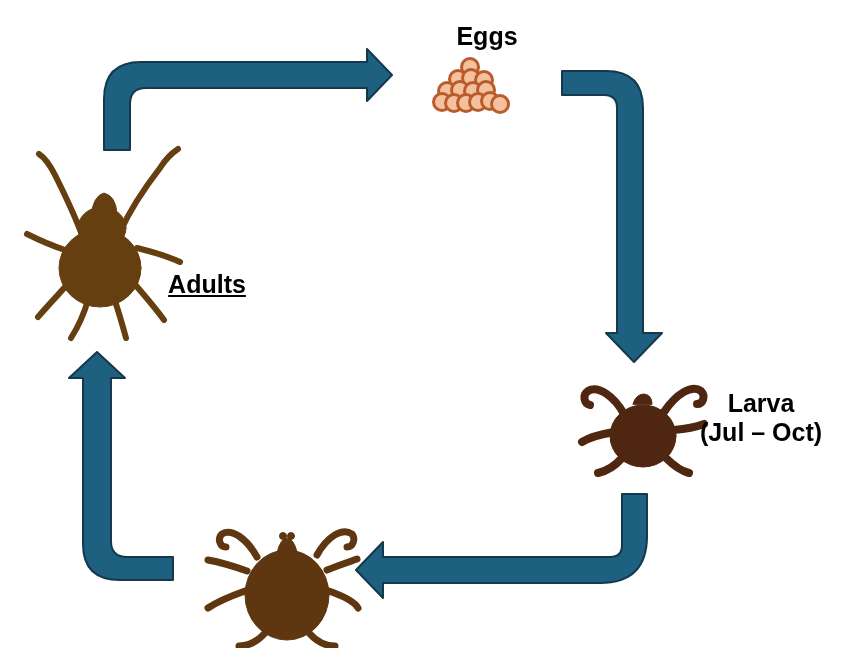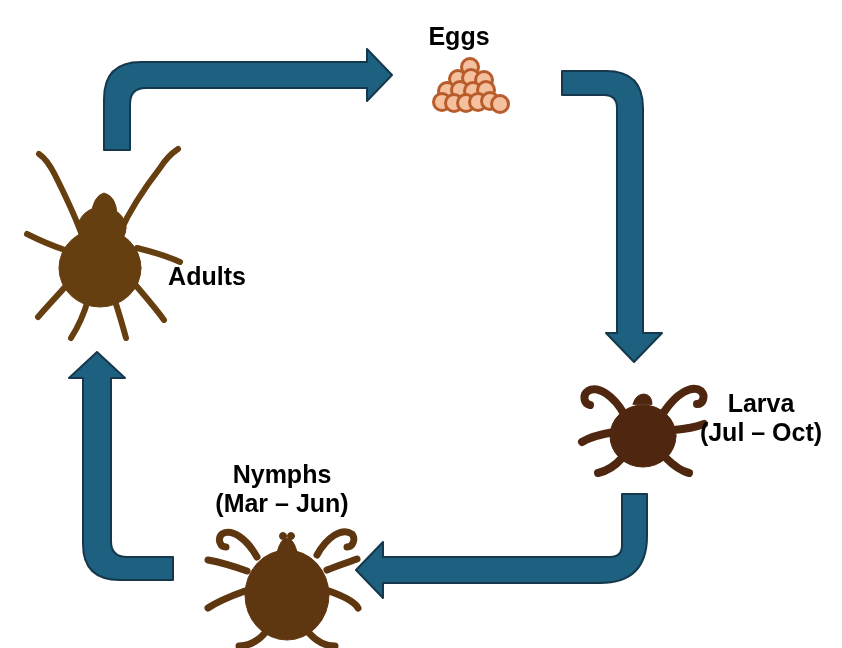--- a/index.html
+++ b/index.html
@@ -6,22 +6,22 @@
   .canvas{
     position:relative;width:842px;height:648px;background:#ffffff;
     font-family:"Liberation Sans",sans-serif;overflow:hidden;
   }
   .diagram-svg{position:absolute;left:0;top:0;}
   .stage-label{
     position:absolute;width:170px;text-align:center;
     font-weight:bold;font-size:25px;line-height:29px;color:#000000;
     letter-spacing:0px;white-space:nowrap;
   }
-  .lbl-eggs  {left:374px;top:22px;}
-  .lbl-adults{left:122px;top:262px;}
+  .lbl-eggs  {left:402px;top:22px;}
+  .lbl-adults{left:122px;top:270px;text-decoration:underline;}
   .lbl-larva {left:676px;top:389px;}
   .lbl-nymphs{left:197px;top:460px;}
 </style>
 </head>
 <body>
 
 <div class="canvas">
 
   <svg class="diagram-svg" width="842" height="648" viewBox="0 0 842 648">
 
@@ -111,18 +111,14 @@
 
   <div class="stage-label lbl-adults">
     <div>Adults</div>
   </div>
 
   <div class="stage-label lbl-larva">
     <div>Larva</div>
     <div>(Jul – Oct)</div>
   </div>
 
-  <div class="stage-label lbl-nymphs">
-    <div>Nymphs</div>
-    <div>(Mar – Jun)</div>
-  </div>
 
 </div>
 
 </body></html>

